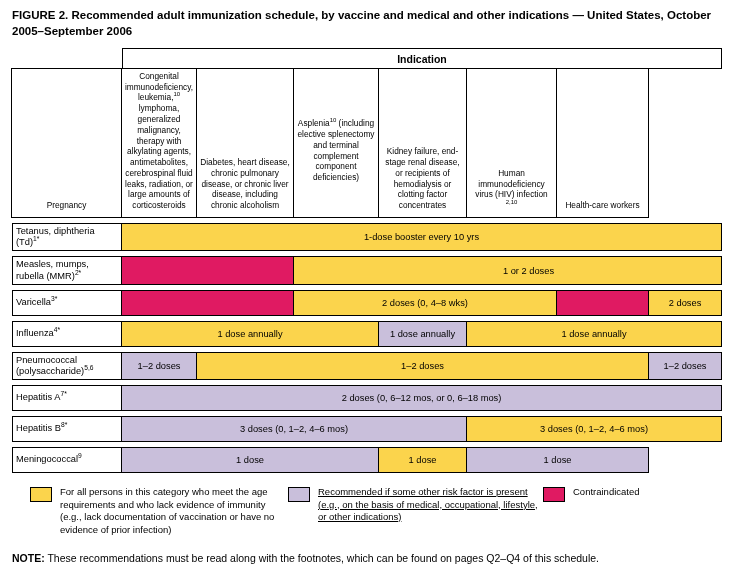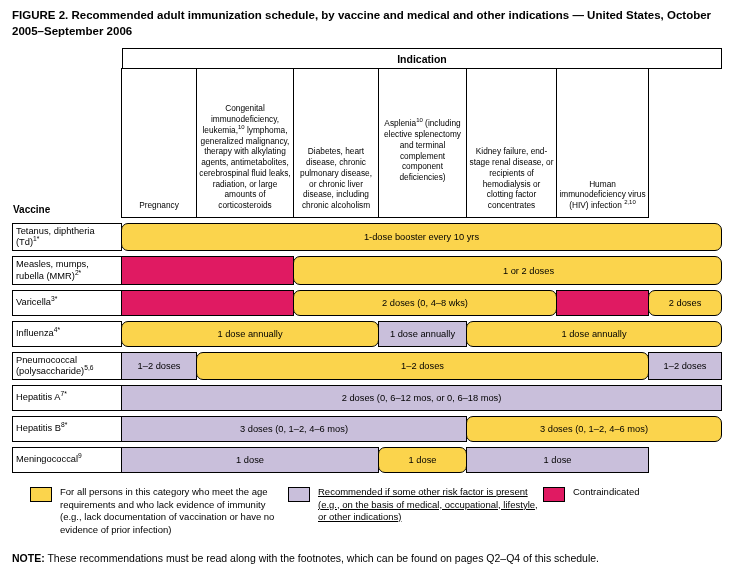--- a/index.html
+++ b/index.html
@@ -48,21 +48,21 @@
   .vaccine-name {
     border: 1px solid #000; background: #fff;
     display: flex; align-items: center;
     font-size: 9.3px; line-height: 1.2; padding: 2px 3px;
   }
   .segment {
     border: 1px solid #000; margin-left: -1px;
     display: flex; align-items: center; justify-content: center;
     font-size: 9.3px; text-align: center; padding: 1px 2px;
   }
-  .seg-yellow { background: var(--yellow); border-radius: 7px; }
+  .seg-yellow { background: var(--yellow); }
   .seg-purple { background: var(--purple); }
   .seg-red    { background: var(--red); }
 
   .legend {
     display: flex; align-items: flex-start;
     margin-top: 13px; padding-left: 18px; 
   }
   .legend-item { display: flex; align-items: flex-start; gap: 8px; }
   .legend-item-1 .legend-text { width: 228px; }
   .legend-item-2 .legend-text { width: 225px; text-decoration: underline; }
@@ -85,39 +85,41 @@
 
   <div class="title">FIGURE 2. Recommended adult immunization schedule, by vaccine and medical and other indications — United States, October 2005–September 2006</div>
 
   <div class="schedule">
     <div class="grid-row">
       <div class="indication-spacer"></div>
       <div class="indication-cell">Indication</div>
     </div>
 
     <div class="grid-row header-row" id="header-row">
-      <div class="vaccine-header">Vaccine</div>
 
     <div class="col-header col-h-0">
           <span>Pregnancy</span>
         </div>
         <div class="col-header col-h-1">
           <span>Congenital immunodeficiency, leukemia,<sup>10</sup> lymphoma, generalized malignancy, therapy with alkylating agents, antimetabolites, cerebrospinal fluid leaks, radiation, or large amounts of corticosteroids</span>
         </div>
         <div class="col-header col-h-2">
           <span>Diabetes, heart disease, chronic pulmonary disease, or chronic liver disease, including chronic alcoholism</span>
         </div>
         <div class="col-header col-h-3">
           <span>Asplenia<sup>10</sup> (including elective splenectomy and terminal complement component deficiencies)</span>
         </div>
         <div class="col-header col-h-4">
           <span>Kidney failure, end-stage renal disease, or recipients of hemodialysis or clotting factor concentrates</span>
         </div>
         <div class="col-header col-h-5">
           <span>Human immunodeficiency virus (HIV) infection <sup>2,10</sup></span>
+        </div>
+        <div class="col-header col-h-6">
+          <span>Health-care workers</span>
         </div>
       </div>
 
     <div id="table-body">
 
     <div class="grid-row vaccine-row">
           <div class="vaccine-name">
             <span>Tetanus, diphtheria (Td)<sup>1*</sup></span>
           </div>
           <div class="segment seg-yellow" style="grid-column: 2 / span 7;">

